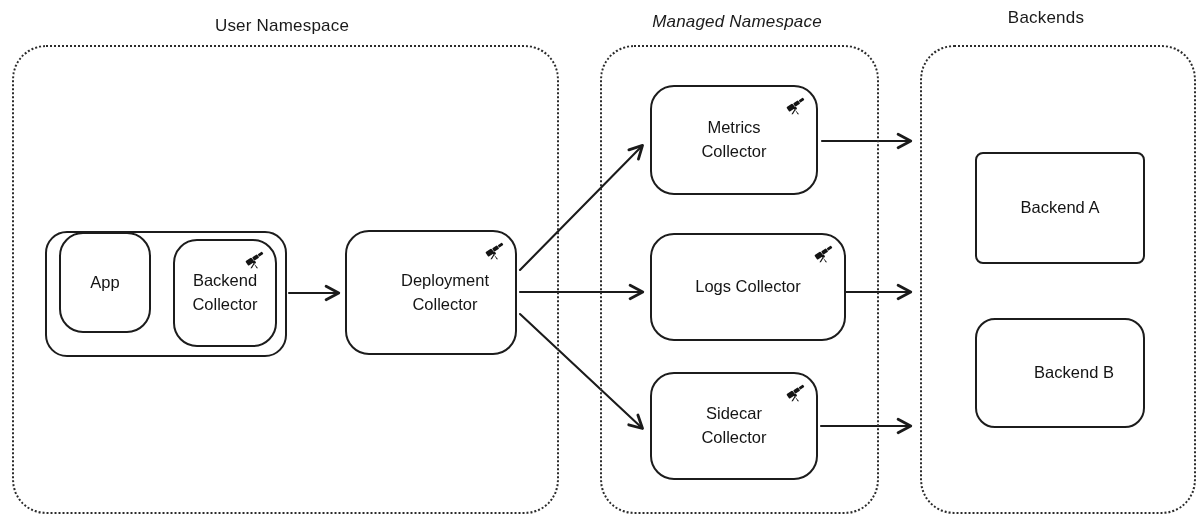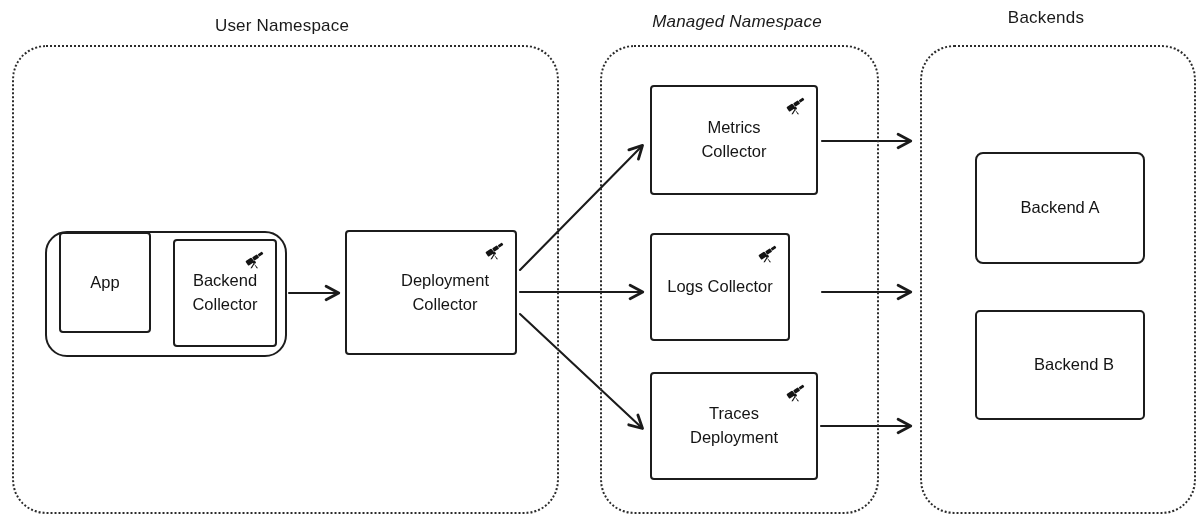--- a/index.html
+++ b/index.html
@@ -26,21 +26,21 @@
   }
   .region {
     position: absolute;
     border: 2.2px dotted #2b2b2b;
     border-radius: 34px;
     background: transparent;
   }
   .node {
     position: absolute;
     border: 2px solid #1c1c1c;
-    border-radius: 4px;
+    border-radius: 24px;
     background: #ffffff;
     display: flex;
     align-items: center;
     justify-content: center;
     text-align: center;
     box-sizing: border-box;
   }
   .node .label {
     font-size: 16.5px;
     line-height: 1.45;
@@ -150,21 +150,21 @@
             <rect x="16.5" y="9.9" width="5.5" height="3.2" rx="0.8"></rect>
           </g>
           <circle cx="11.2" cy="15.5" r="1.7"></circle>
           <path d="M10.5 16.5 L7 22 L8.6 22 L11.2 17.6 L13.8 22 L15.4 22 Z"></path>
         </g>
       </svg>
     </span>
     <span class="label">Metrics Collector</span>
   </div>
 
-  <div class="node collector" style="left:650px; top:233px; width:140px; height:108px;justify-content:center;">
+  <div class="node collector" style="left:650px; top:233px; width:196px; height:108px;justify-content:center;">
     <span class="icon telescope">
       <svg viewBox="0 0 24 24" width="22" height="22">
         <g fill="#141414">
           <g transform="rotate(-35 11 11)">
             <rect x="1" y="8.5" width="8" height="6" rx="1.2"></rect>
             <rect x="9.5" y="9.3" width="6.5" height="4.4" rx="1"></rect>
             <rect x="16.5" y="9.9" width="5.5" height="3.2" rx="0.8"></rect>
           </g>
           <circle cx="11.2" cy="15.5" r="1.7"></circle>
           <path d="M10.5 16.5 L7 22 L8.6 22 L11.2 17.6 L13.8 22 L15.4 22 Z"></path>
@@ -181,24 +181,24 @@
           <g transform="rotate(-35 11 11)">
             <rect x="1" y="8.5" width="8" height="6" rx="1.2"></rect>
             <rect x="9.5" y="9.3" width="6.5" height="4.4" rx="1"></rect>
             <rect x="16.5" y="9.9" width="5.5" height="3.2" rx="0.8"></rect>
           </g>
           <circle cx="11.2" cy="15.5" r="1.7"></circle>
           <path d="M10.5 16.5 L7 22 L8.6 22 L11.2 17.6 L13.8 22 L15.4 22 Z"></path>
         </g>
       </svg>
     </span>
-    <span class="label">Traces Deployment</span>
+    <span class="label">Sidecar Collector</span>
   </div>
 
   <div class="node" style="left:975px; top:152px; width:170px; height:112px; border-radius:8px;">
     <span class="label">Backend A</span>
   </div>
 
-  <div class="node thick" style="left:975px; top:310px; width:170px; height:110px; border-radius:5px;">
+  <div class="node thick" style="left:975px; top:318px; width:170px; height:110px; border-radius:20px;">
     <span class="label">Backend B</span>
   </div>
 
 </div>
 
 </body></html>

